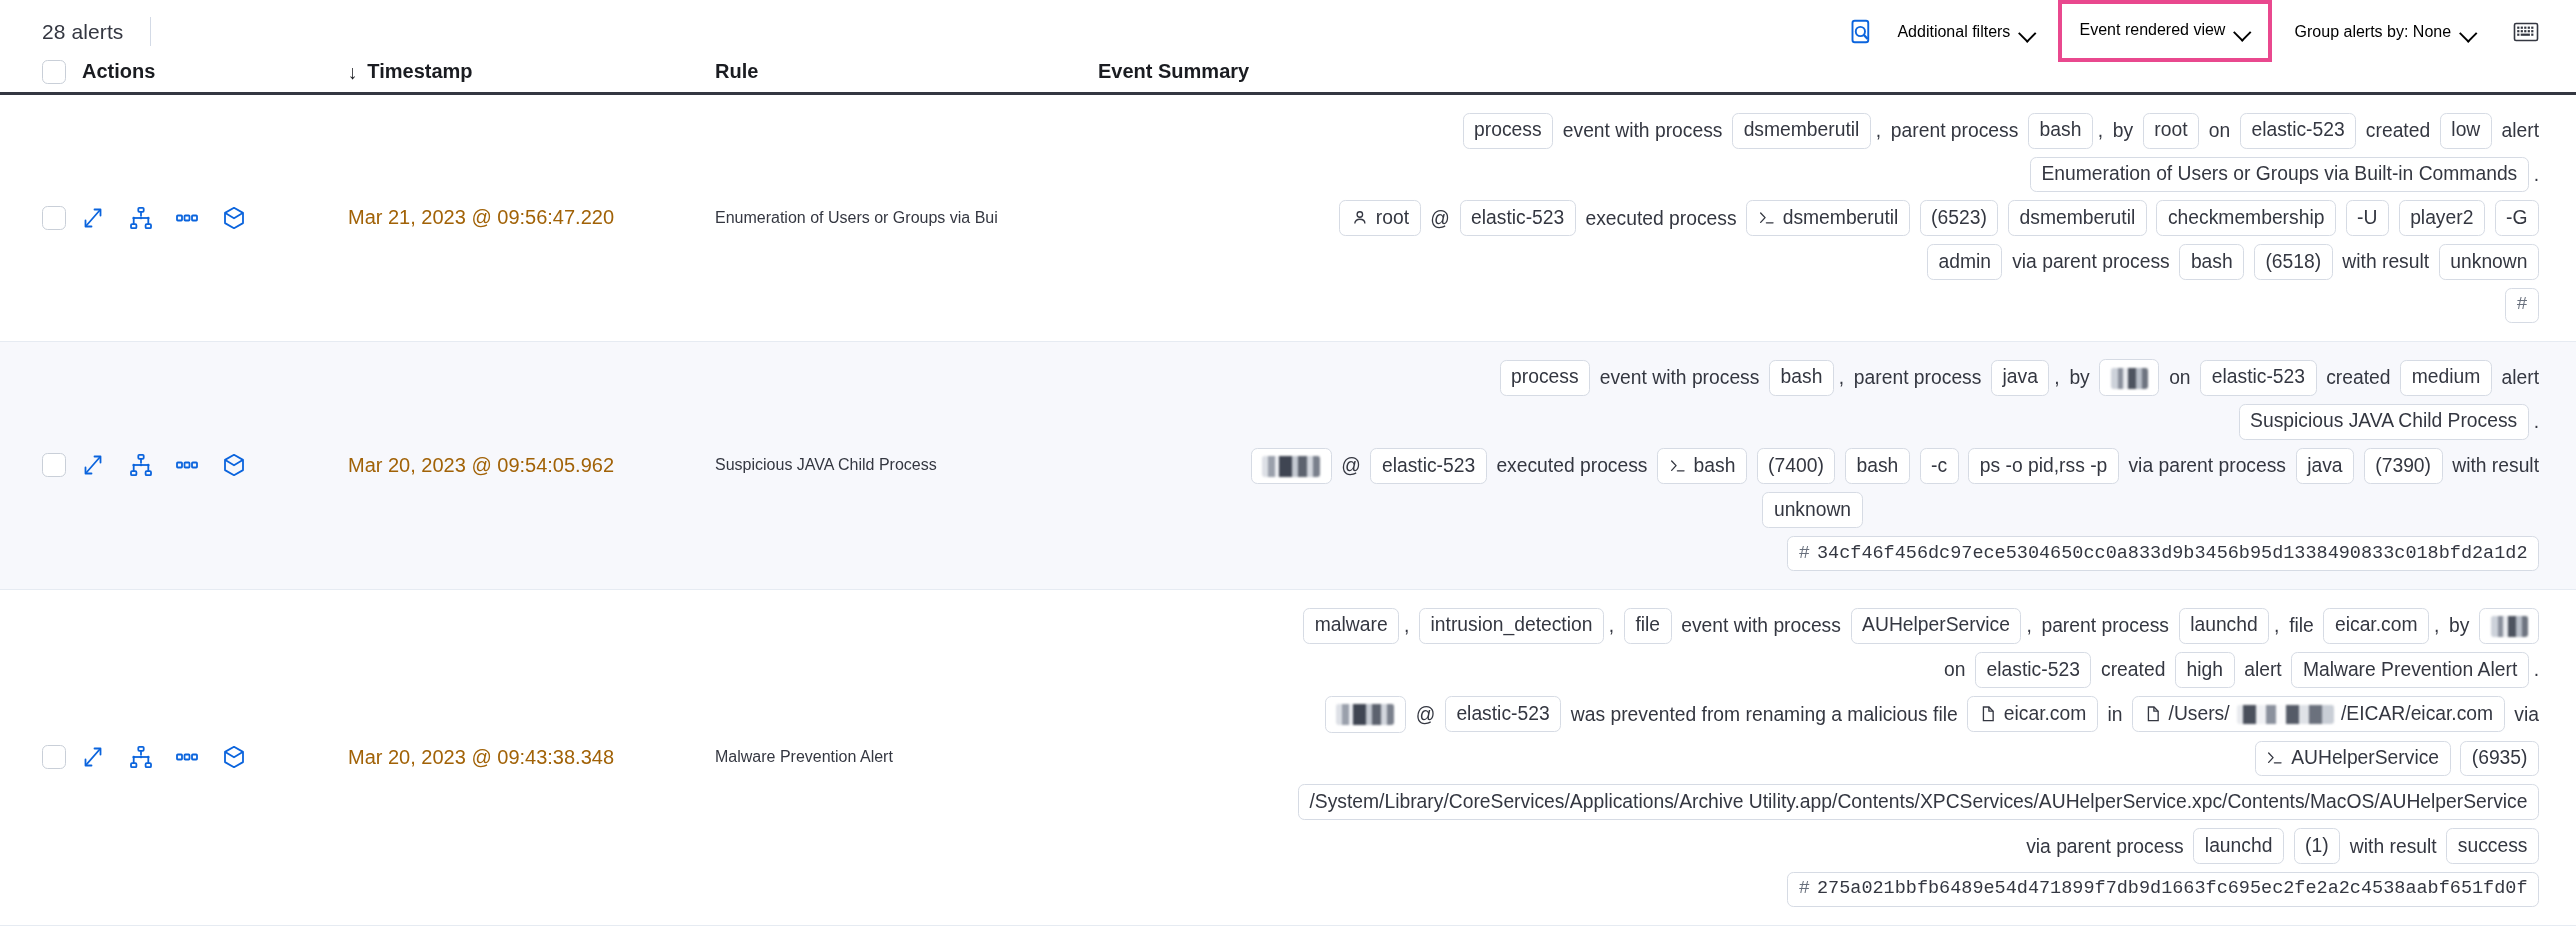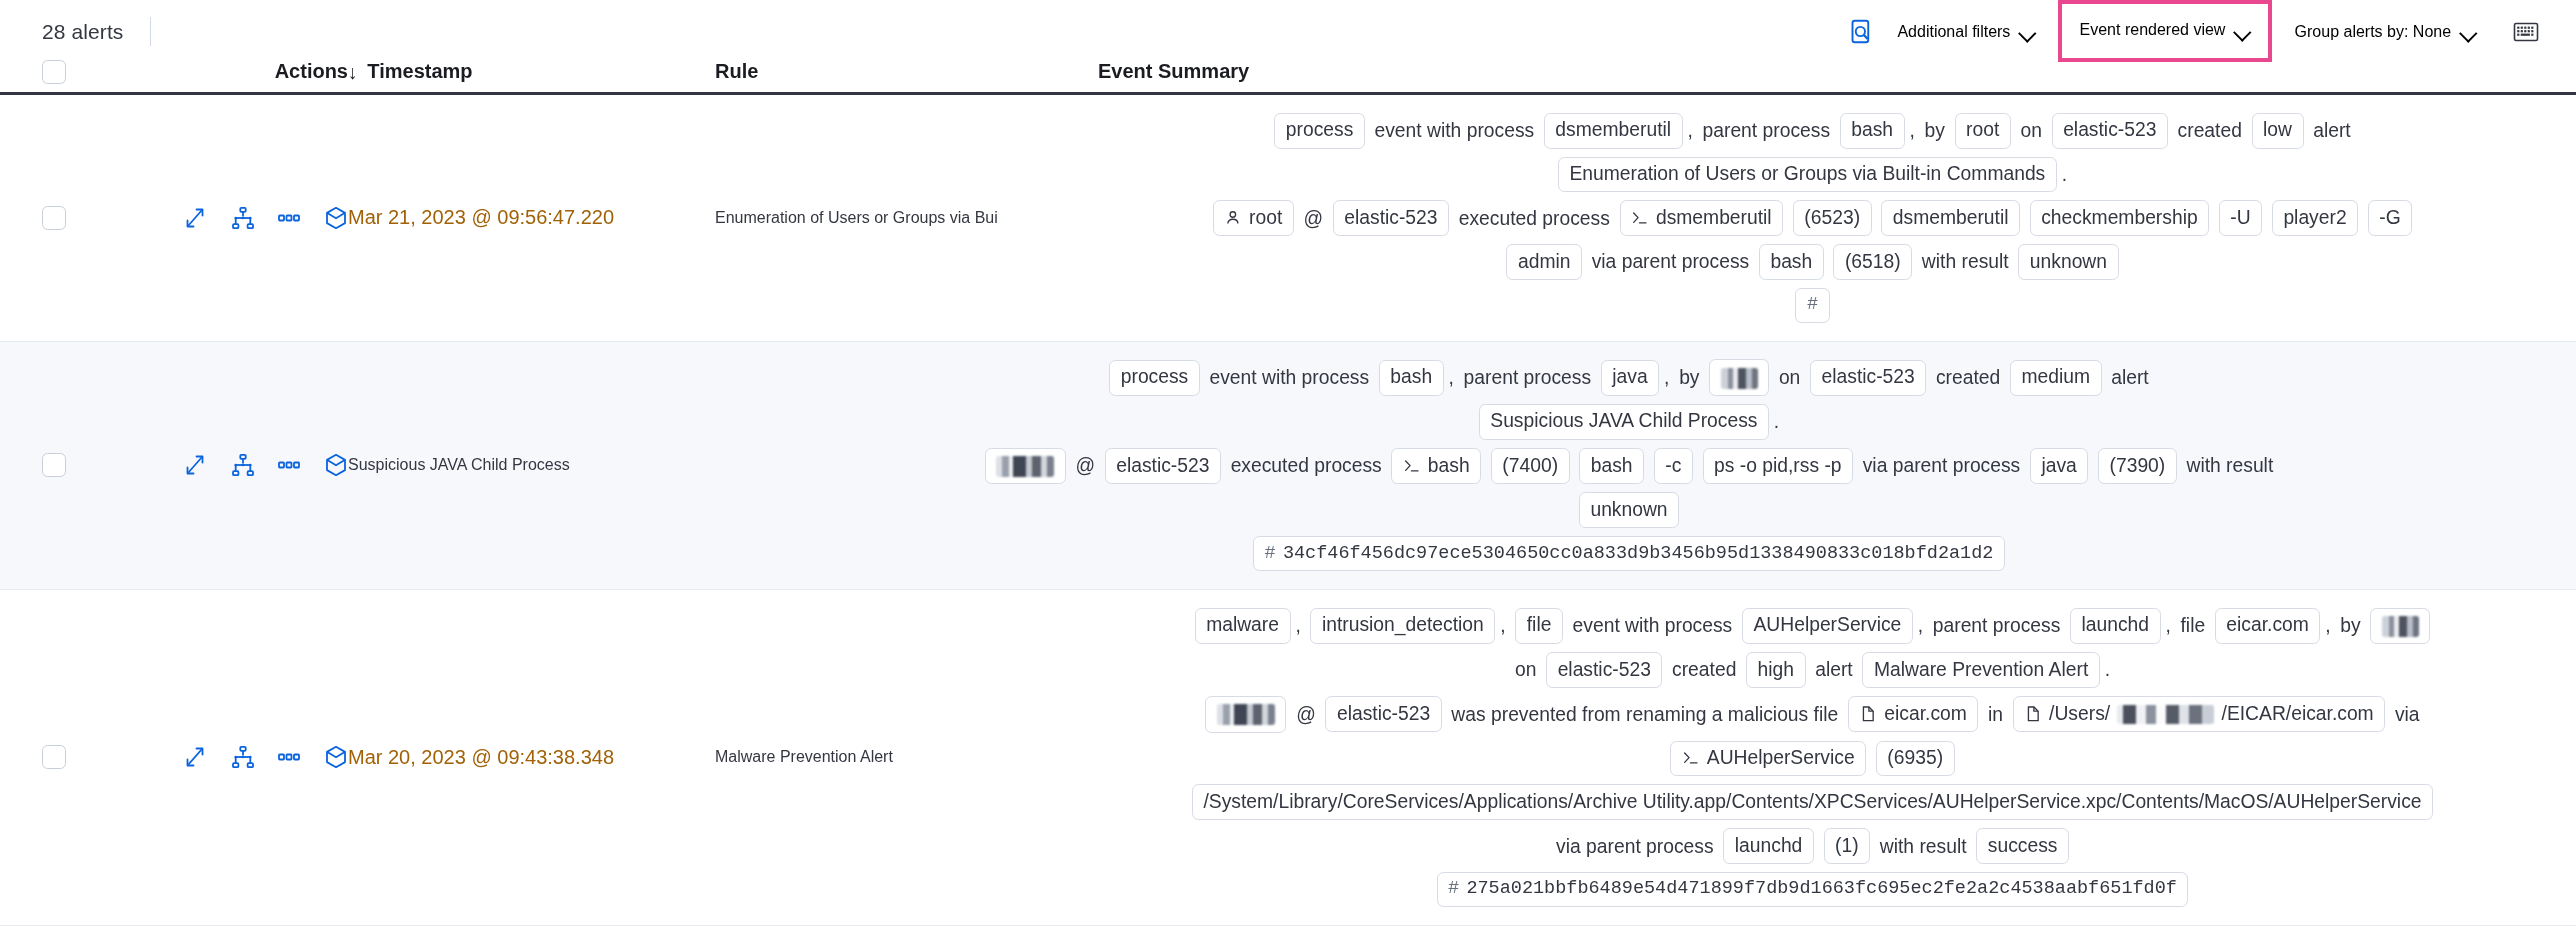--- a/index.html
+++ b/index.html
@@ -98,21 +98,21 @@
   }
   .th {
     font-size: 20px;
     font-weight: bold;
     color: #1a1c21;
     display: flex;
     align-items: center;
     gap: 9.7px;
   }
   .col-check { width: 40px; flex: none; }
-  .col-actions { width: 266px; flex: none; justify-content: flex-end; }
+  .col-actions { width: 266px; flex: none; }
   .col-ts { width: 367px; flex: none; }
   .col-rule { width: 371px; flex: none; align-items: center; }
   .col-summary { flex: 1; margin-left: 12px; }
 
   .checkbox {
     width: 24px; height: 24px;
     border: 1.6px solid #c9cfd8;
     border-radius: 5.6px;
     background: #fff;
     cursor: pointer;
@@ -166,21 +166,20 @@
   }
 
   
   .summary {
     flex: 1;
     display: flex;
     flex-direction: column;
     justify-content: center;
     padding: 17.7px 0 17.7px 0;
     gap: 8px;
-    align-items: center;
   }
   .sline {
     display: flex;
     flex-wrap: wrap;
     align-items: center;
     gap: 8px 9.7px;
     font-size: 19.3px;
     color: #343741;
     line-height: 1.1;
   }
@@ -482,20 +481,23 @@
               <rect x="2" y="9.5" width="5" height="5" rx="0.8"></rect>
               <rect x="9.5" y="9.5" width="5" height="5" rx="0.8"></rect>
               <rect x="17" y="9.5" width="5" height="5" rx="0.8"></rect>
             </svg>
             <svg width="24" height="24" viewBox="0 0 24 24" fill="none" stroke="#0b64dd" stroke-width="1.8">
               <path d="M12 1.8l9 5.1v10.2l-9 5.1-9-5.1V6.9z" stroke-linejoin="round"></path>
               <path d="M3.3 7.1L12 12.3l8.7-5.2" stroke-linejoin="round"></path>
             </svg>
           </div>
         </div>
+        <div class="row-cell col-ts">
+          <span class="ts-text">Mar 20, 2023 @ 09:54:05.962</span>
+        </div>
         <div class="row-cell col-rule">
           <span class="rule-text">Suspicious JAVA Child Process</span>
         </div>
         <div class="summary">
           <div class="sline right">
             <span class="chip">
               <span>process</span>
             </span>
             <span class="plain">event with process</span>
             <span class="chip">

